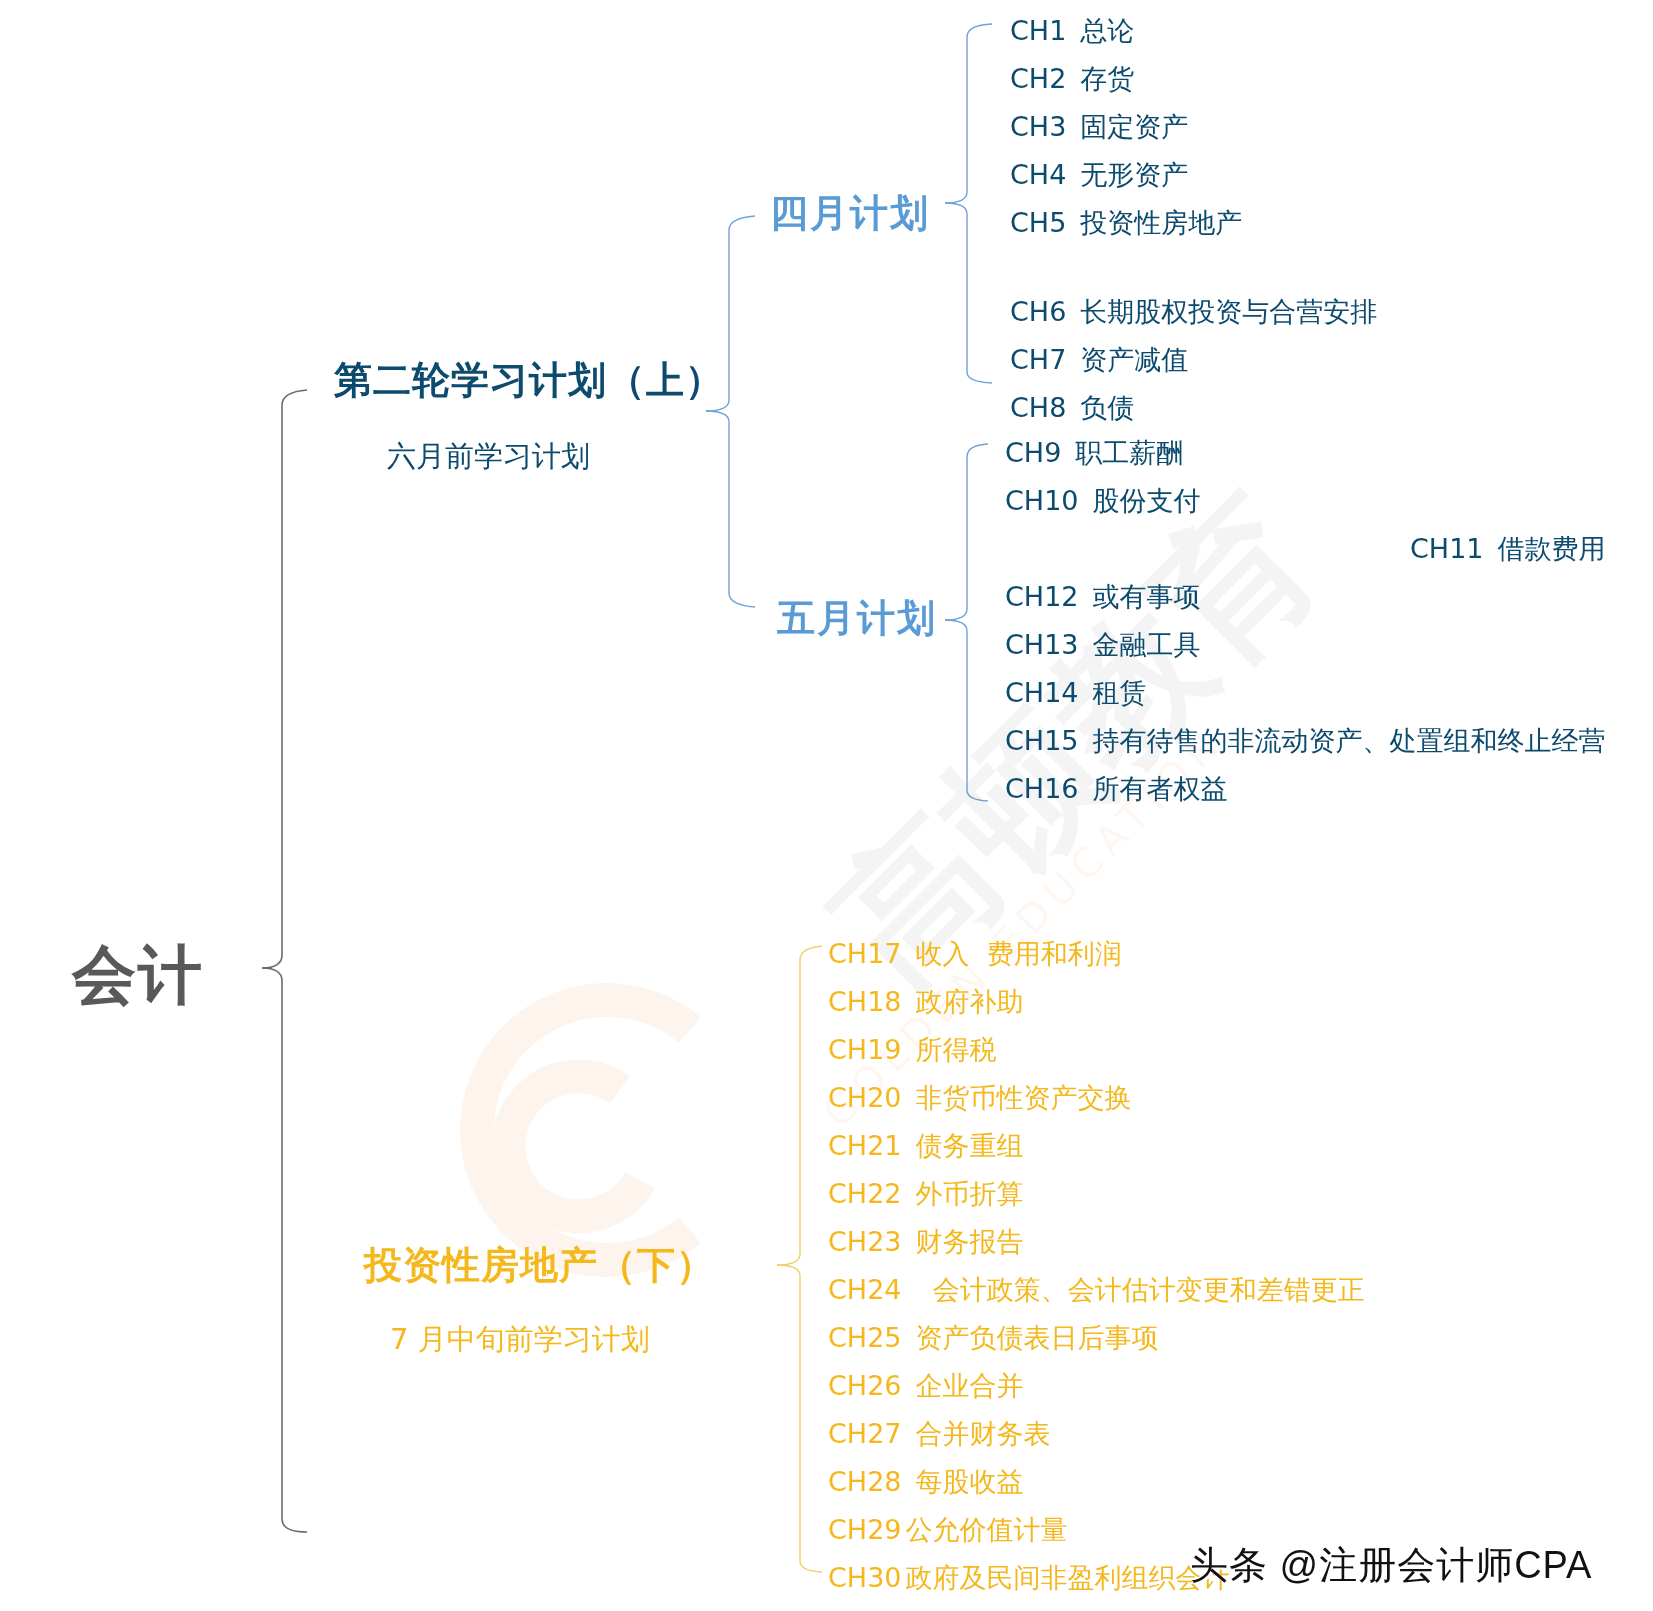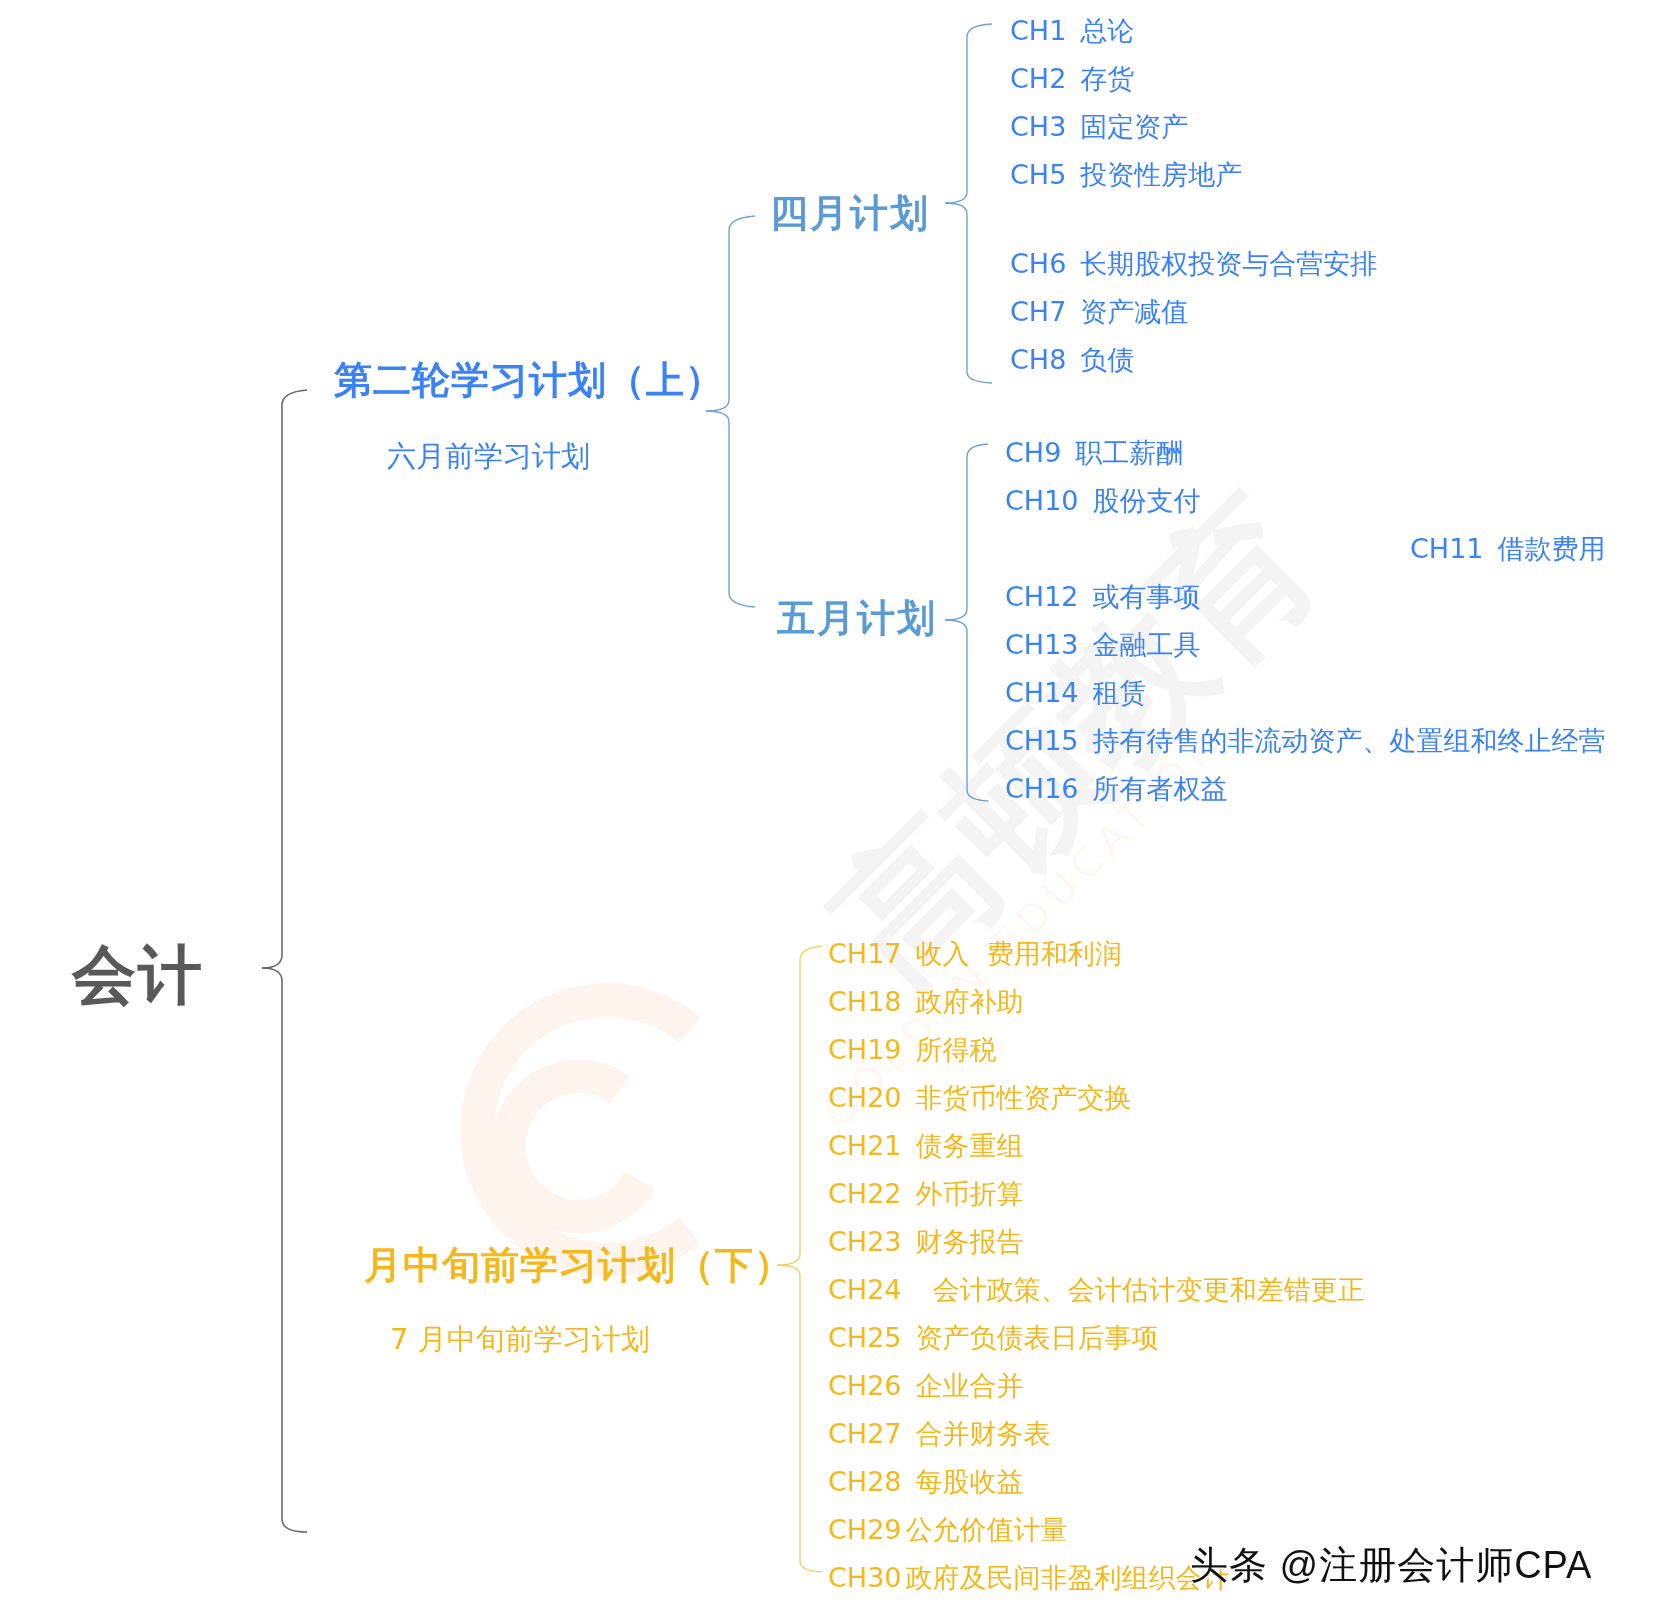--- a/index.html
+++ b/index.html
@@ -1,21 +1,21 @@
 <!DOCTYPE html>
 <html><head>
 <meta charset="utf-8">
 <style>
   html, body { margin:0; padding:0; background:#ffffff; }
   body { width:1653px; height:1611px; position:relative; overflow:hidden;
          font-family:"DejaVu Sans","Liberation Sans",sans-serif; }
   .abs { position:absolute; white-space:nowrap; }
   .root { font-size:64px; font-weight:bold; color:#595959; letter-spacing:2px; }
   .main-node { font-size:38px; font-weight:bold; letter-spacing:1px; }
-  .blue { color:#3b82f6; }
+  .blue { color:#0c4a6e; }
   .yellow { color:#f4b81d; }
   .sub-node { font-size:29px; }
   .month { font-size:38px; font-weight:bold; color:#5b9bd5; letter-spacing:2px; }
   .chapter { font-size:27px; line-height:34px; }
   .chapter .code { display:inline-block; margin-right:14px; }
   svg.lines { position:absolute; left:0; top:0; }
   .watermark-logo { position:absolute; pointer-events:none; }
   .credit { font-size:38px; color:#111; letter-spacing:1px;
             text-shadow: 2px 2px 0 #ffffff, -1px -1px 0 #ffffff; font-family:"Liberation Sans",sans-serif; }
 </style>
@@ -58,38 +58,39 @@
 <div class="abs main-node blue" style="left:334px; top:355px;">第二轮学习计划（上）</div>
 <div class="abs sub-node blue" style="left:387px; top:437px;">六月前学习计划</div>
 
 <div class="abs month" style="left:770px; top:188px;">四月计划</div>
 <div class="abs month" style="left:777px; top:593px;">五月计划</div>
 
 <div class="abs" style="left:1010px; top:14px;">
   <div class="chapter blue" style="height:48px;"><span class="code">CH1</span><span>总论</span></div>
   <div class="chapter blue" style="height:48px;"><span class="code">CH2</span><span>存货</span></div>
   <div class="chapter blue" style="height:48px;"><span class="code">CH3</span><span>固定资产</span></div>
+  <div class="chapter blue" style="height:48px;"><span class="code">CH4</span><span>无形资产</span></div>
   <div class="chapter blue" style="height:48px;"><span class="code">CH5</span><span>投资性房地产</span></div>
   <div class="chapter blue" style="height:48px;margin-top:41px;"><span class="code">CH6</span><span>长期股权投资与合营安排</span></div>
   <div class="chapter blue" style="height:48px;"><span class="code">CH7</span><span>资产减值</span></div>
   <div class="chapter blue" style="height:48px;"><span class="code">CH8</span><span>负债</span></div>
 </div>
 
 <div class="abs" style="left:1005px; top:436px;">
   <div class="chapter blue" style="height:48px;"><span class="code">CH9</span><span>职工薪酬</span></div>
   <div class="chapter blue" style="height:48px;"><span class="code">CH10</span><span>股份支付</span></div>
   <div class="chapter blue" style="height:48px;text-align:right;"><span class="code">CH11</span><span>借款费用</span></div>
   <div class="chapter blue" style="height:48px;"><span class="code">CH12</span><span>或有事项</span></div>
   <div class="chapter blue" style="height:48px;"><span class="code">CH13</span><span>金融工具</span></div>
   <div class="chapter blue" style="height:48px;"><span class="code">CH14</span><span>租赁</span></div>
   <div class="chapter blue" style="height:48px;"><span class="code">CH15</span><span>持有待售的非流动资产、处置组和终止经营</span></div>
   <div class="chapter blue" style="height:48px;"><span class="code">CH16</span><span>所有者权益</span></div>
 </div>
 
-<div class="abs main-node yellow" style="left:364px; top:1240px;">月中旬前学习计划（下）</div>
+<div class="abs main-node yellow" style="left:364px; top:1240px;">投资性房地产（下）</div>
 <div class="abs sub-node yellow" style="left:390px; top:1320px;">7 月中旬前学习计划</div>
 
 <div class="abs" style="left:828px; top:937px;">
   <div class="chapter yellow" style="height:48px;"><span class="code">CH17</span><span style="white-space:pre;">收入  费用和利润</span></div>
   <div class="chapter yellow" style="height:48px;"><span class="code">CH18</span><span>政府补助</span></div>
   <div class="chapter yellow" style="height:48px;"><span class="code">CH19</span><span>所得税</span></div>
   <div class="chapter yellow" style="height:48px;"><span class="code">CH20</span><span>非货币性资产交换</span></div>
   <div class="chapter yellow" style="height:48px;"><span class="code">CH21</span><span>债务重组</span></div>
   <div class="chapter yellow" style="height:48px;"><span class="code">CH22</span><span>外币折算</span></div>
   <div class="chapter yellow" style="height:48px;"><span class="code">CH23</span><span>财务报告</span></div>

